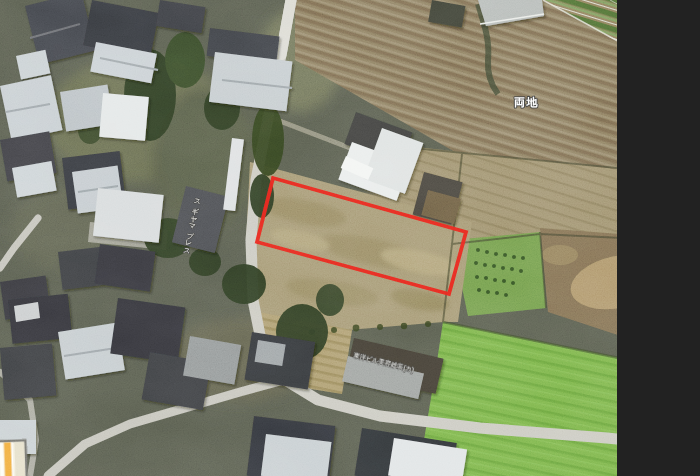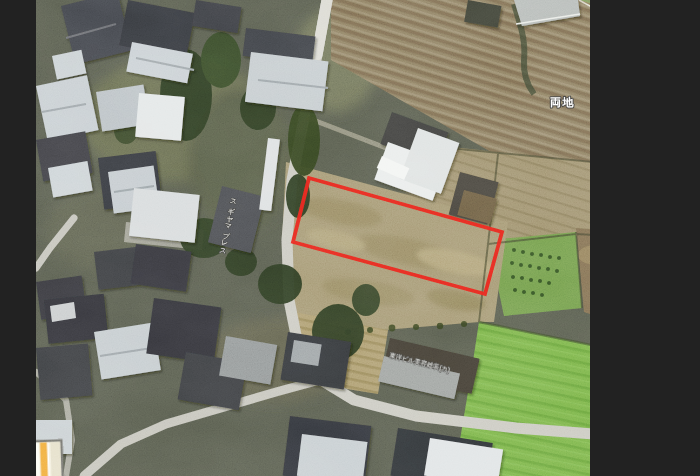--- a/index.html
+++ b/index.html
@@ -1,17 +1,17 @@
 <!DOCTYPE html>
 <html><head>
 <meta charset="utf-8">
 <style>
   html,body{margin:0;padding:0;background:#222;}
-  .stage{position:relative;width:554px;height:476px;overflow:hidden;
-         font-family:"Liberation Sans", sans-serif;margin-left:36px;}
+  .stage{position:relative;width:617px;height:476px;overflow:hidden;
+         font-family:"Liberation Sans", sans-serif;}
   svg{display:block;}
   text{font-family:"Liberation Sans", sans-serif;}
 </style>
 </head>
 <body>
 
 <div class="stage">
 <svg width="700" height="476" viewBox="0 0 700 476">
   <defs>
     <filter id="grain" x="0" y="0" width="100%" height="100%">

